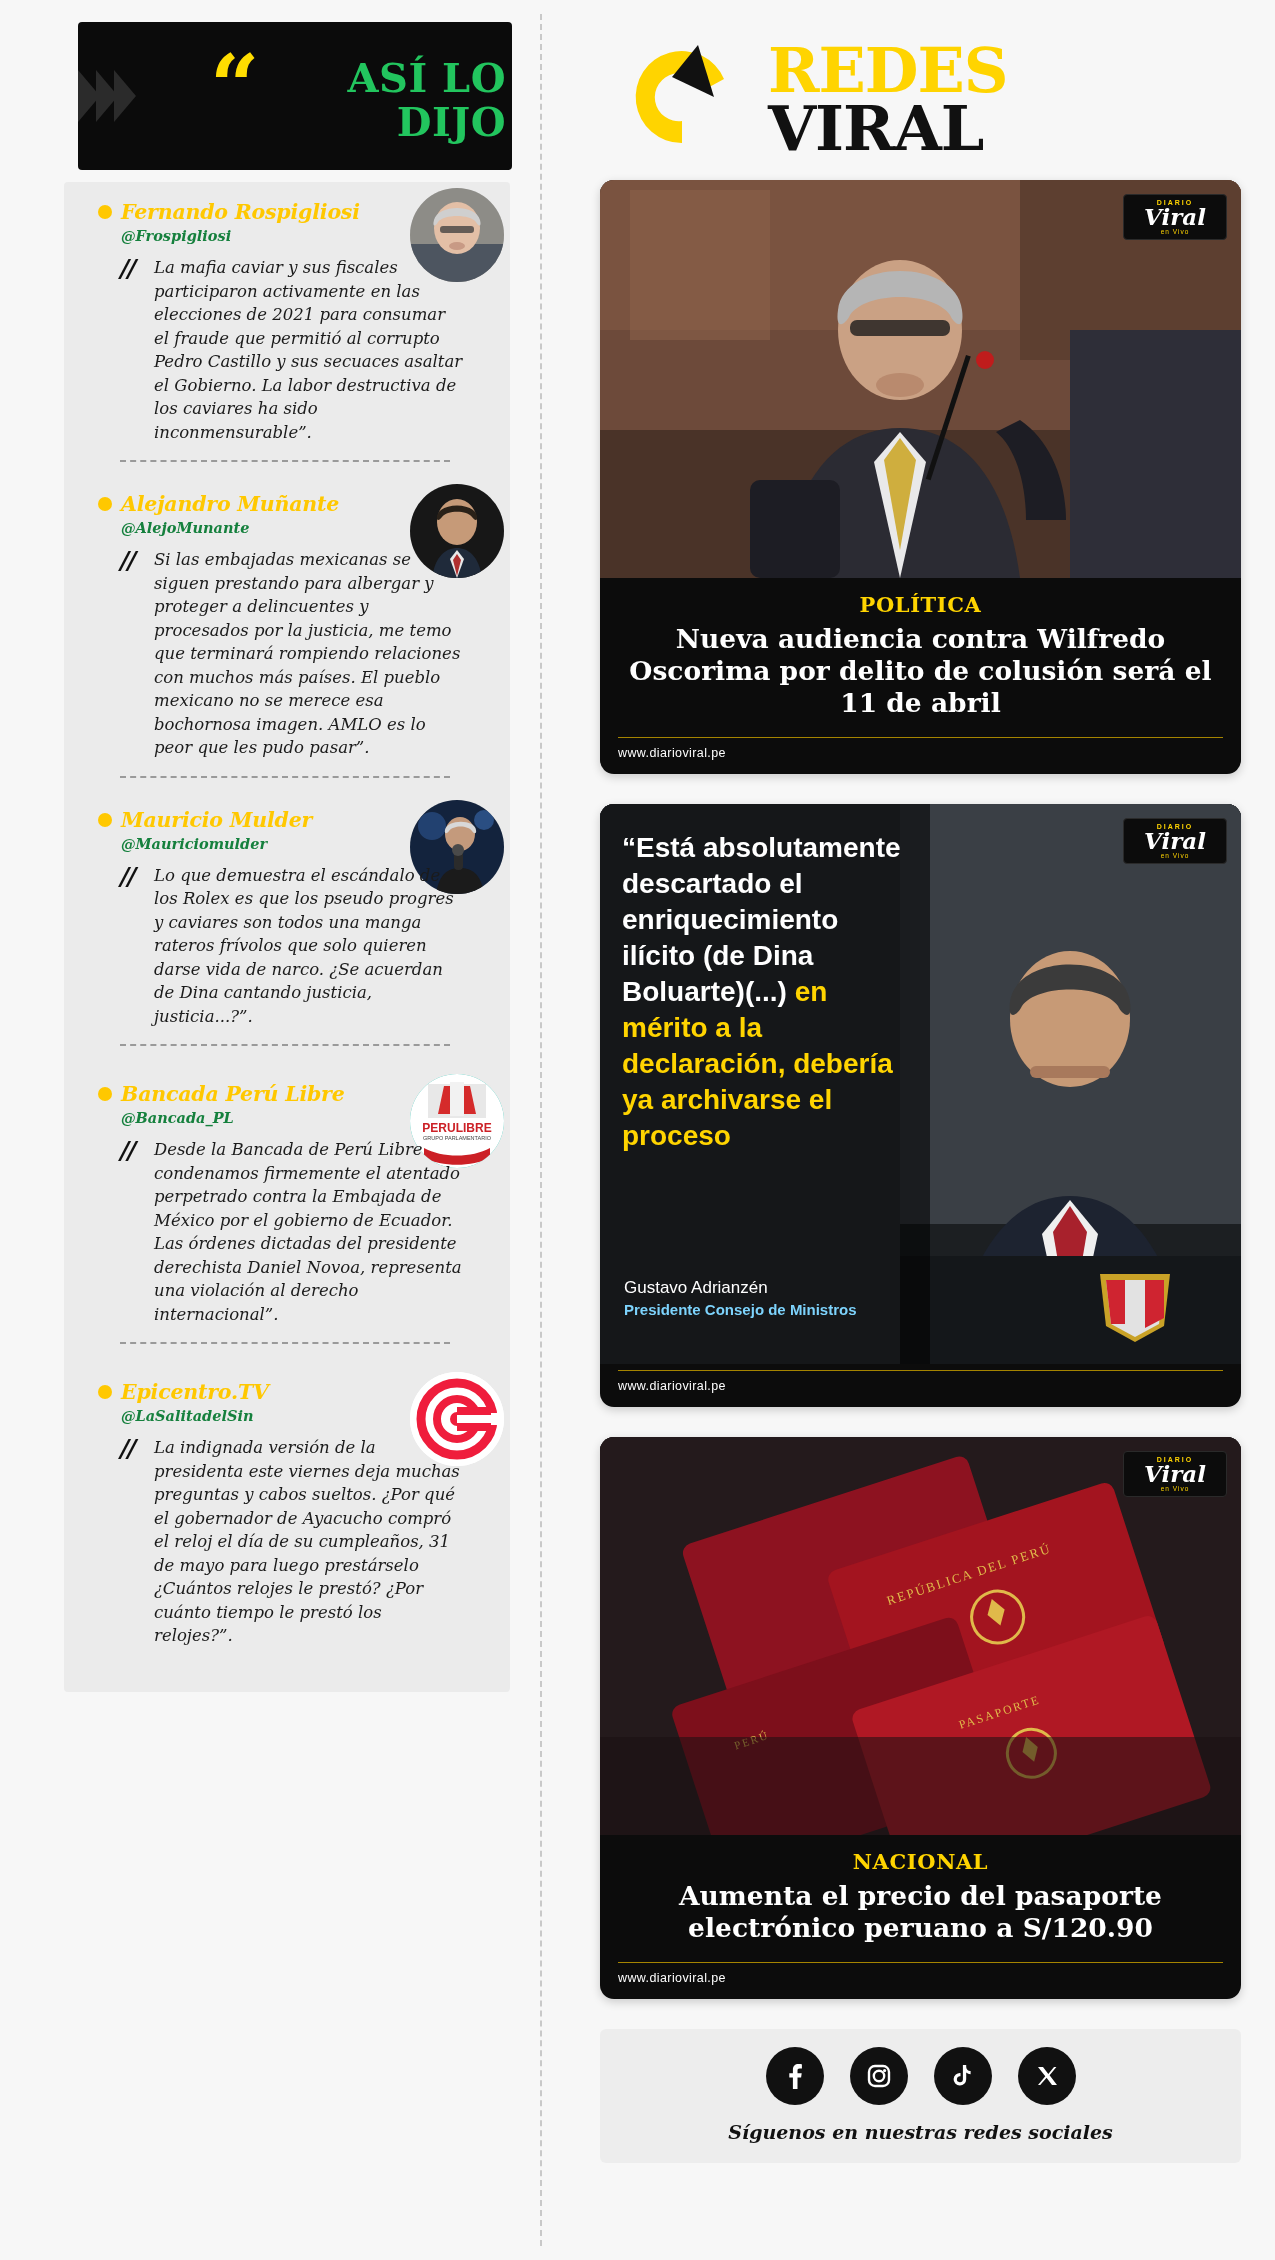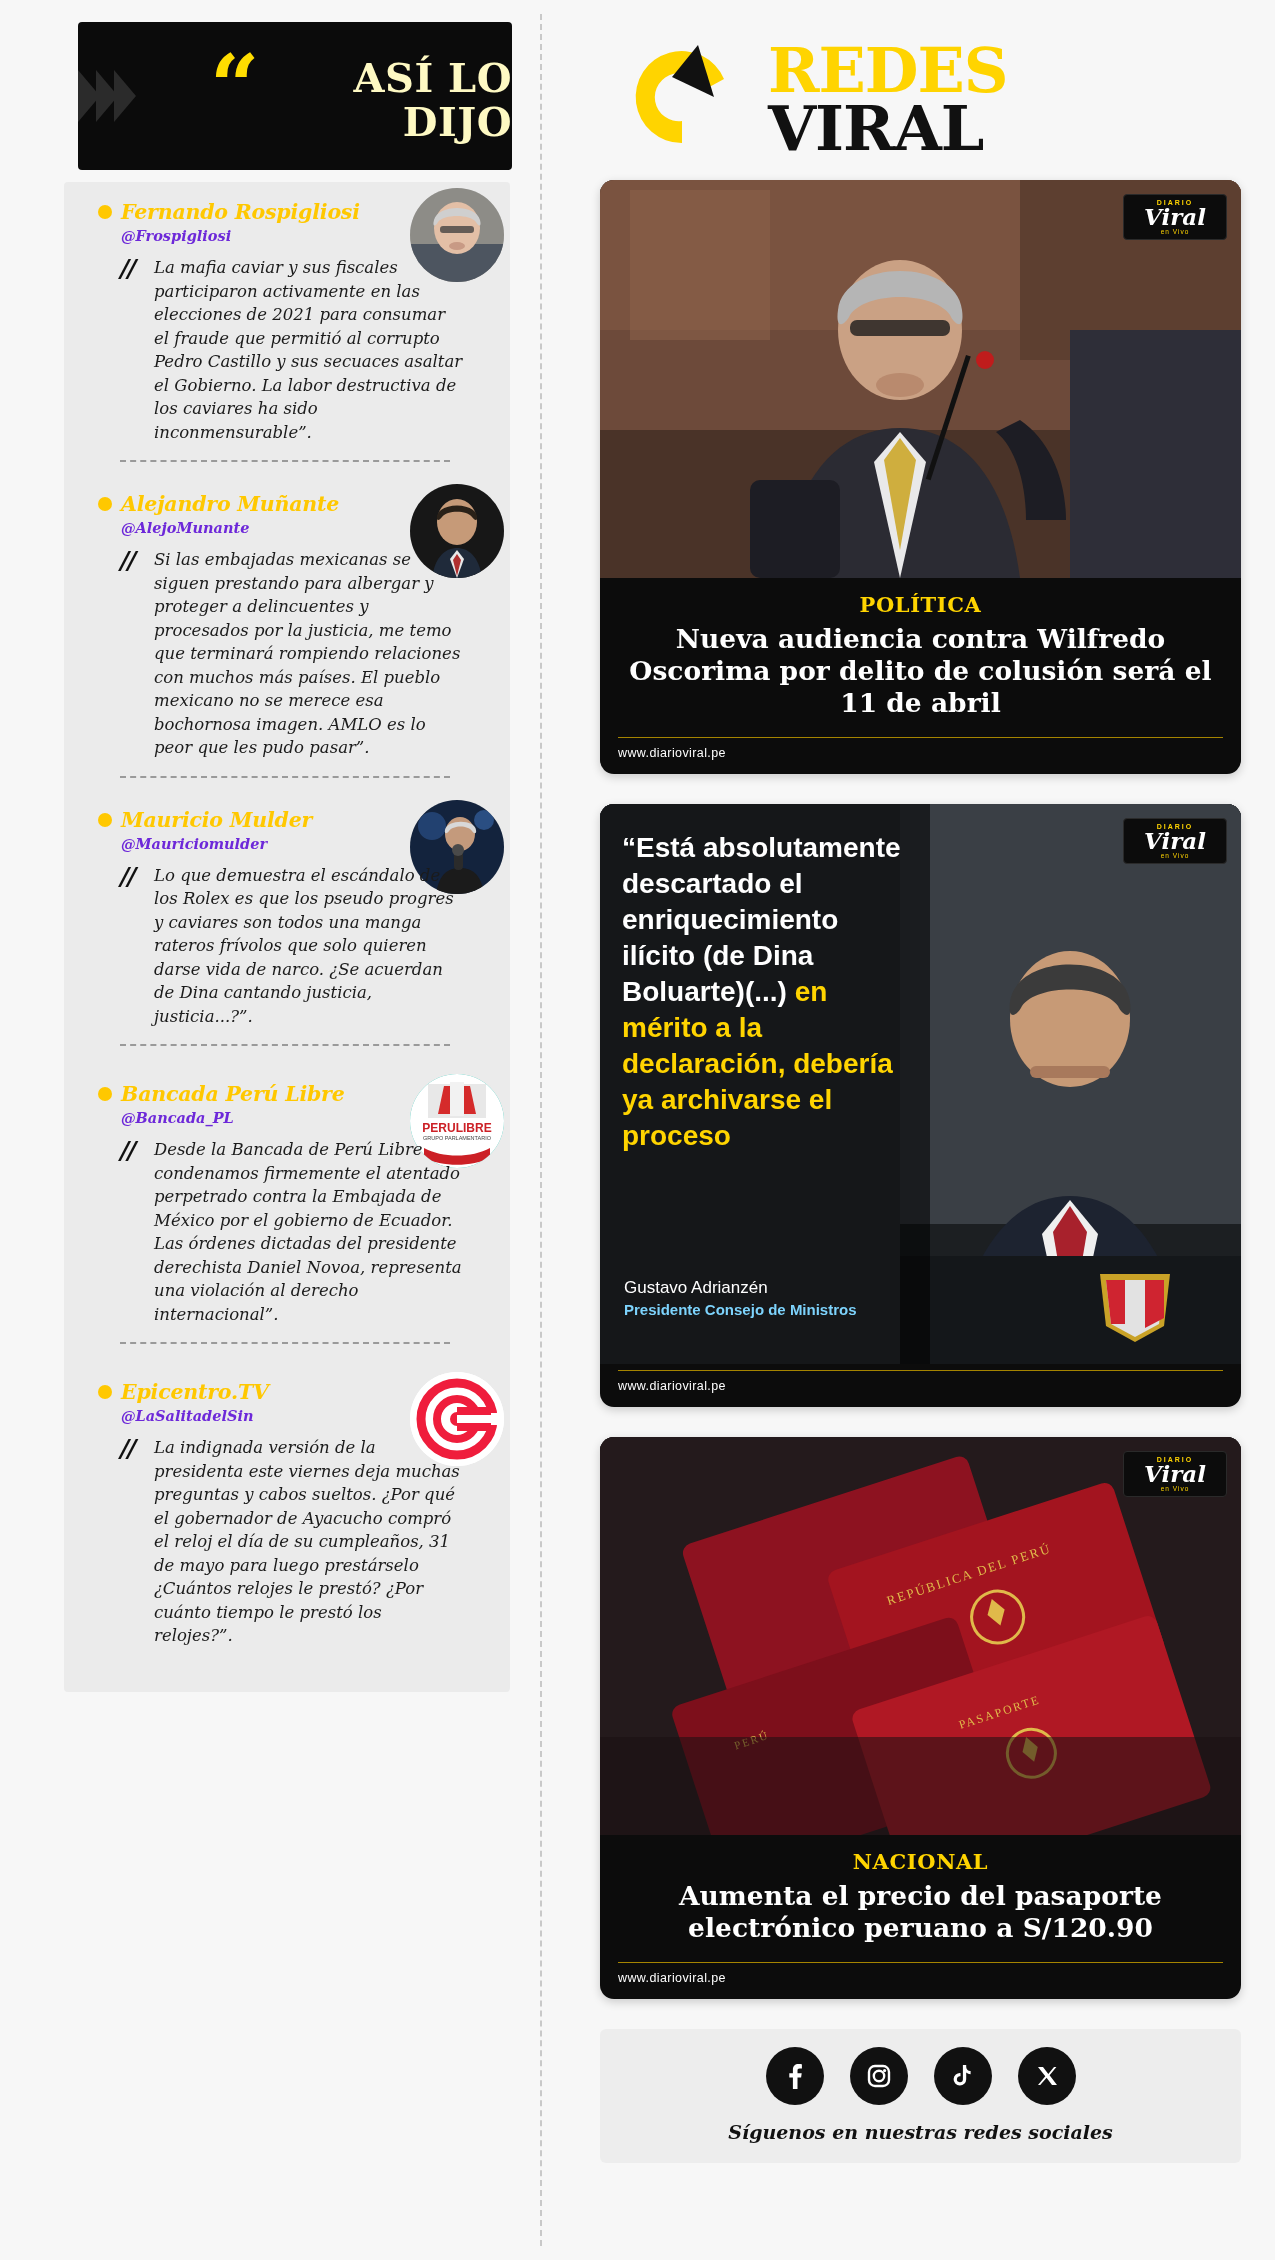--- a/index.html
+++ b/index.html
@@ -62,24 +62,24 @@
     left: 132px;
     top: 34px;
     color: #ffdd00;
     font-family: "DejaVu Serif", serif;
     font-size: 86px;
     font-weight: bold;
     line-height: 60px;
   }
   .header-title {
     position: absolute;
-    left: 224px;
+    left: 218px;
     top: 34px;
     width: 210px;
-    color: #fef9c3;
+    color: #22c55e;
     font-family: "DejaVu Serif", serif;
     font-weight: bold;
     font-size: 40px;
     line-height: 44px;
     text-align: right;
     letter-spacing: 0.5px;
   }
 
   .quote-block {
     position: relative;
@@ -104,21 +104,21 @@
     font-size: 20.5px;
     color: #ffc800;
     letter-spacing: -0.2px;
   }
   .q-handle {
     margin: 3px 0 0 23px;
     font-family: "DejaVu Serif", serif;
     font-style: italic;
     font-weight: bold;
     font-size: 14.5px;
-    color: #6d28d9;
+    color: #15803d;
   }
   .q-text {
     margin: 12px 0 0 22px;
     font-family: "DejaVu Serif", serif;
     font-style: italic;
     font-size: 16.5px;
     line-height: 23.5px;
     color: #1b1b1b;
     position: relative;
     padding-left: 34px;

